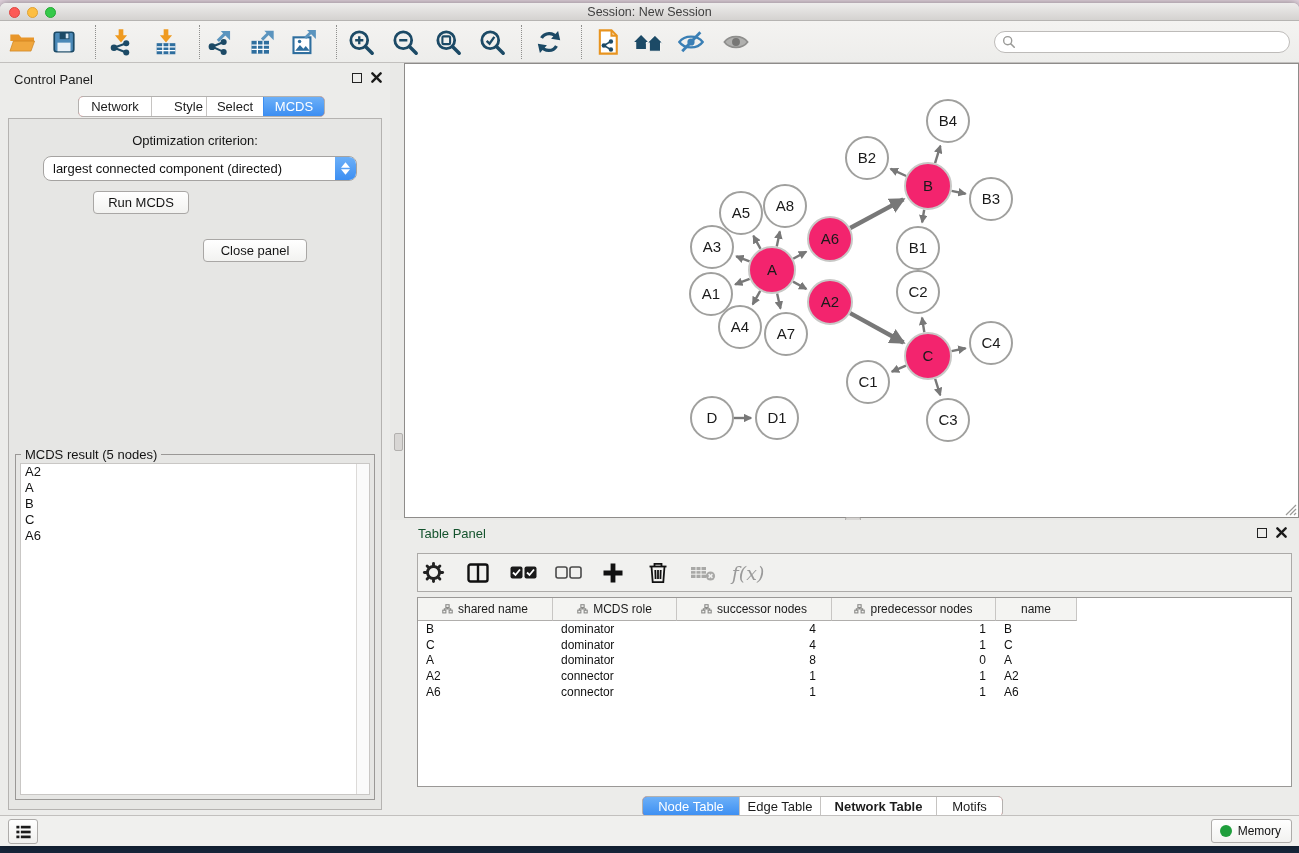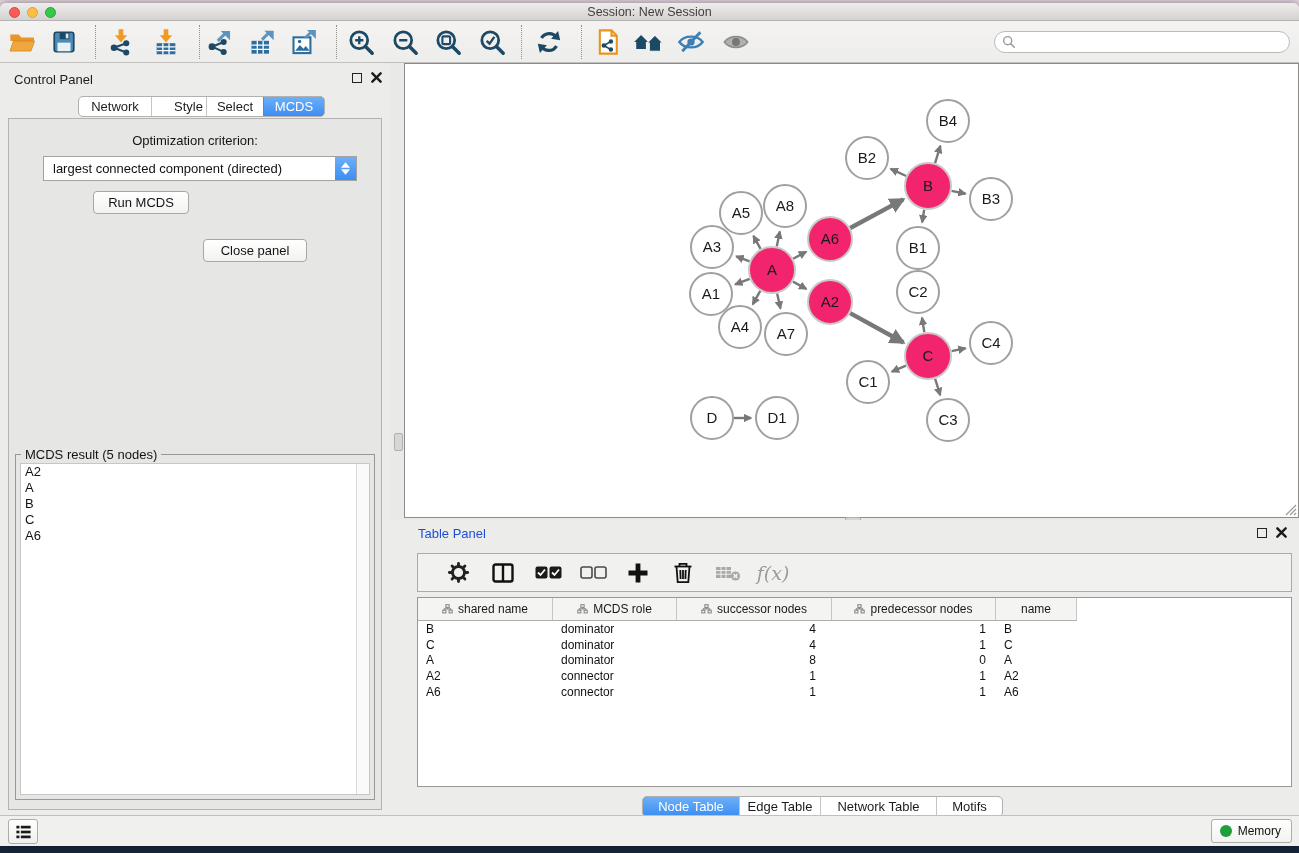--- a/index.html
+++ b/index.html
@@ -46,21 +46,21 @@
   .seg .segtab { height:100%; display:flex; align-items:center; justify-content:center;
     font-size:13px; color:#1c1c1c; background:#fff; border-left:1px solid #c6c4c2; cursor:default; }
   .seg .segtab:first-child { border-left:none; }
   .seg .segtab.sel { background:linear-gradient(#6cb0f8,#3c8ef2); color:#fff; border-left-color:#3c8ef2; }
   .cp-tabs { left:78px; top:33px; }
   .cp-box { position:absolute; left:8px; top:55px; width:374px; height:692px;
     background:#e6e6e4; border:1px solid #b5b3b1; }
   .opt-label { position:absolute; left:0; width:100%; top:14px; text-align:center;
     font-size:13px; color:#141414; }
   .dropdown { position:absolute; left:34px; top:37px; width:314px; height:25px; background:#fff;
-    border:1px solid #a5a3a1; border-radius:0; display:flex; align-items:center; overflow:hidden; }
+    border:1px solid #a5a3a1; border-radius:8px; display:flex; align-items:center; overflow:hidden; }
   .dropdown .dd-text { flex:1; font-size:13px; color:#111; padding-left:9px; white-space:nowrap; }
   .dropdown .dd-step { width:21px; height:100%; background:linear-gradient(#6cb0f8,#3c8ef2);
     display:flex; flex-direction:column; align-items:center; justify-content:center; gap:1px; }
   .btn { position:absolute; height:23px; background:linear-gradient(#ffffff,#f2f2f0);
     border:1px solid #a9a7a5; border-radius:4px; font-size:13px; color:#141414;
     display:flex; align-items:center; justify-content:center; }
   .fieldset { position:absolute; left:6px; top:335px; width:360px; height:346px;
     border:1px solid #9a9896; }
   .fieldset .legend { position:absolute; left:5px; top:-8px; background:#e6e6e4;
     padding:0 4px; font-size:13px; color:#141414; }
@@ -85,25 +85,25 @@
     font-size:13px; color:#2a2a2a; }
   .nlight { position:absolute; top:6px; width:12px; height:12px; border-radius:50%; }
   .nlight.red    { left:13px; background:#fc5b57; border:1px solid #dd4743; }
   .nlight.yellow { left:31px; background:#fdbe41; border:1px solid #dfa133; }
   .nlight.green  { left:49px; background:#35c94a; border:1px solid #26a834; }
   .net-canvas { position:absolute; left:0; top:25px; width:893px; height:428px; background:#fff; }
   .grip { position:absolute; right:1px; bottom:1px; width:14px; height:14px; }
 
   
   .table-panel { position:absolute; left:390px; top:457px; width:909px; height:295px; background:#ececea; }
-  .tp-header { position:absolute; left:28px; top:6px; font-size:13px; color:#1d4ed8; }
+  .tp-header { position:absolute; left:28px; top:6px; font-size:13px; color:#14532d; }
   .tp-icons { position:absolute; right:12px; top:7px; display:flex; gap:9px; align-items:center; }
   .tp-toolbar { position:absolute; left:27px; top:33px; width:875px; height:39px;
     background:#f1f1ef; border:1px solid #acaaa8; display:flex; align-items:center; gap:15px;
-    padding-left:25px; }
+    padding-left:0; }
   .tp-tool { width:30px; display:flex; justify-content:center; align-items:center; }
   .fx-label { font-family:"DejaVu Serif", serif; font-style:italic; font-size:19px; color:#9a9a9a; }
   .tp-table { position:absolute; left:27px; top:77px; width:875px; height:190px;
     background:#fff; border:1px solid #9a9896; overflow:hidden; }
   .thead { display:flex; height:23px; }
   .th { background:#f4f4f2; border-right:1px solid #c8c6c4; border-bottom:1px solid #b0aeac;
     display:flex; align-items:center; justify-content:center; gap:5px;
     font-size:12px; color:#1a1a1a; }
   .trow { display:flex; height:15.8px; align-items:center; }
   .td { font-size:12px; color:#111; white-space:nowrap; overflow:hidden; }
@@ -632,21 +632,21 @@
                 <div class="td" style="width: 124px; text-align: left; padding-left: 8px; padding-right: 0px;">connector</div>
                 <div class="td" style="width: 155px; text-align: right; padding-left: 0px; padding-right: 16px;">1</div>
                 <div class="td" style="width: 164px; text-align: right; padding-left: 0px; padding-right: 10px;">1</div>
                 <div class="td" style="width: 81px; text-align: left; padding-left: 8px; padding-right: 0px;">A6</div>
               </div>
             </div>
       </div>
       <div class="seg tp-tabs" id="tp-tabs">
             <div class="segtab sel" style="width: 96px;">Node Table</div>
             <div class="segtab" style="width: 81px;">Edge Table</div>
-            <div class="segtab" style="width: 116px;">Network Table</div>
+            <div class="segtab" style="width: 116px; font-weight: bold;">Network Table</div>
             <div class="segtab" style="width: 66px;">Motifs</div>
           </div>
     </div>
   </div>
 
   <div class="statusbar">
     <div class="list-btn">
       <svg width="17" height="16" viewBox="0 0 18 18">
             <g fill="#1a1a1a">
               <rect x="1" y="2" width="3.4" height="3"></rect>

